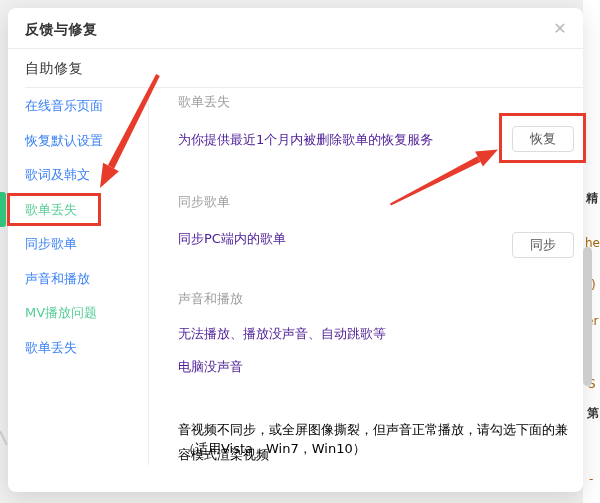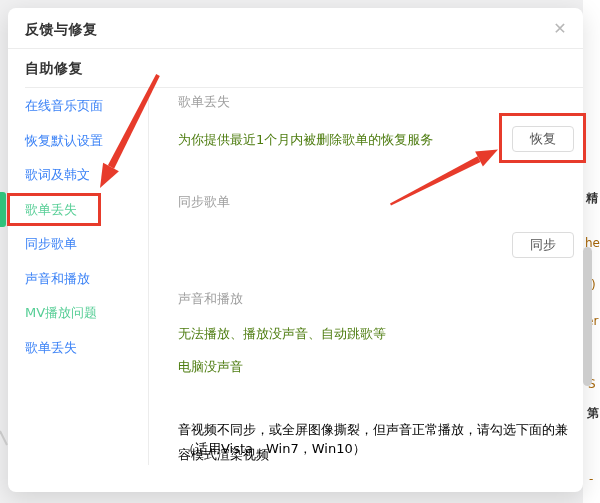--- a/index.html
+++ b/index.html
@@ -17,32 +17,32 @@
 
   
   .dialog{
     position:absolute;left:8px;top:8px;width:575px;height:484px;
     background:#fff;border-radius:8px;box-shadow:0 6px 24px rgba(0,0,0,.13);z-index:1;
   }
   .dlg-title{position:absolute;left:17px;top:13px;font-size:14px;color:#333;font-weight:600;letter-spacing:.5px}
   .close-btn{position:absolute;right:11px;top:9px;width:24px;height:24px;line-height:24px;text-align:center;
     color:#b7b7b7;font-size:16px;cursor:pointer;user-select:none}
   .hdr-divider{position:absolute;left:0;right:0;top:40px;height:1px;background:#ececec}
-  .subtitle{position:absolute;left:17px;top:52px;font-size:14px;color:#333;font-weight:700;letter-spacing:.5px}
+  .subtitle{position:absolute;left:17px;top:52px;font-size:14px;color:#333;font-weight:400;letter-spacing:.5px}
   .sub-divider{position:absolute;left:17px;right:0;top:79px;height:1px;background:#ececec}
   .v-divider{position:absolute;left:140px;top:80px;width:1px;height:377px;background:#ececec}
 
   
   .sidebar{position:absolute;left:0;top:81px;width:140px}
   .side-item{height:34.5px;line-height:34.5px;padding-left:17px;font-size:13px;color:#3b82f6;cursor:pointer;white-space:nowrap}
   .side-item.green{color:#57ce96}
 
   
   .sec-head{position:absolute;left:170px;font-size:13px;color:#9e9e9e;white-space:nowrap}
-  .sec-text{position:absolute;left:170px;font-size:13px;color:#4d7c0f;white-space:nowrap}
+  .sec-text{position:absolute;left:170px;font-size:13px;color:#4c1d95;white-space:nowrap}
   .act-btn{
     position:absolute;left:504px;width:62px;height:26px;box-sizing:border-box;
     background:#fff;border:1px solid #dcdcdc;border-radius:4px;
     font-size:13px;color:#555;text-align:center;line-height:24px;cursor:pointer;
     font-family:"DejaVu Sans","Liberation Sans",sans-serif;padding:0;
   }
   .footnote{position:absolute;left:170px;width:400px;font-size:13px;color:#000000;line-height:25px}
 
   
   .anno-box{position:absolute;border:3px solid #e73b2b;box-sizing:border-box;z-index:4;pointer-events:none}
@@ -81,20 +81,21 @@
     <div class="side-item">声音和播放</div>
     <div class="side-item green">MV播放问题</div>
     <div class="side-item">歌单丢失</div>
   </div>
 
   <div class="sec-head" style="top:85px">歌单丢失</div>
   <div class="sec-text" style="top:123px">为你提供最近1个月内被删除歌单的恢复服务</div>
   <button class="act-btn" style="top:118px">恢复</button>
 
   <div class="sec-head" style="top:185px">同步歌单</div>
+  <div class="sec-text" style="top:222px">同步PC端内的歌单</div>
   <button class="act-btn" style="top:224px">同步</button>
 
   <div class="sec-head" style="top:282px">声音和播放</div>
   <div class="sec-text" style="top:317px">无法播放、播放没声音、自动跳歌等</div>
   <div class="sec-text" style="top:350px">电脑没声音</div>
 
   <div class="footnote" style="top:409px">音视频不同步，或全屏图像撕裂，但声音正常播放，请勾选下面的兼容模式渲染视频</div>
   <div class="footnote" style="top:428px;left:174px">（适用Vista，Win7，Win10）</div>
 </div>
 

